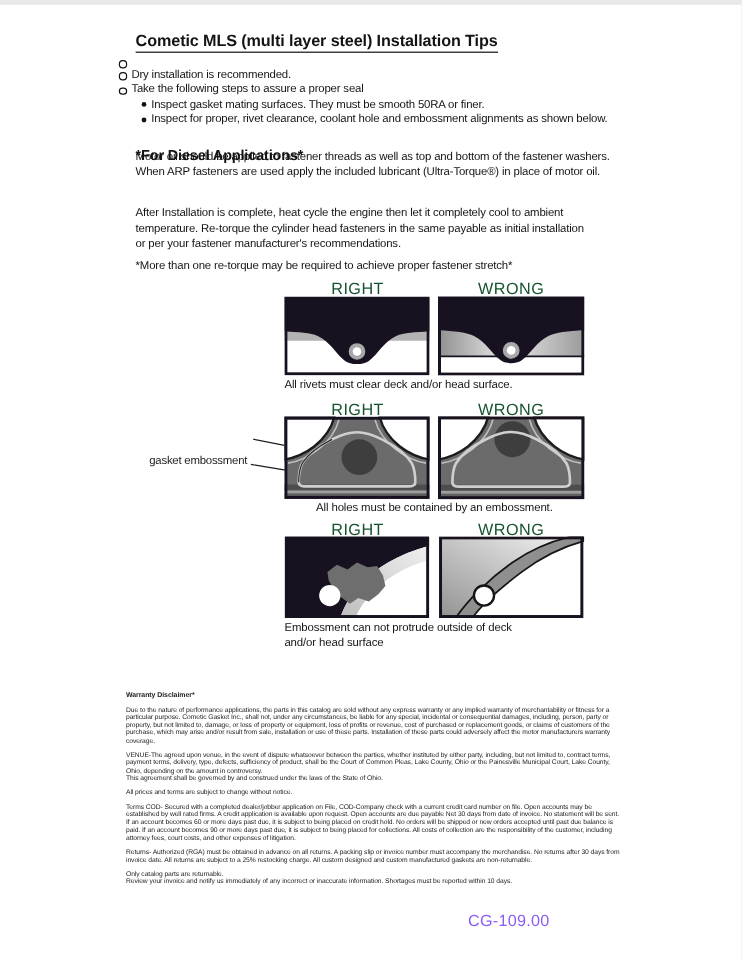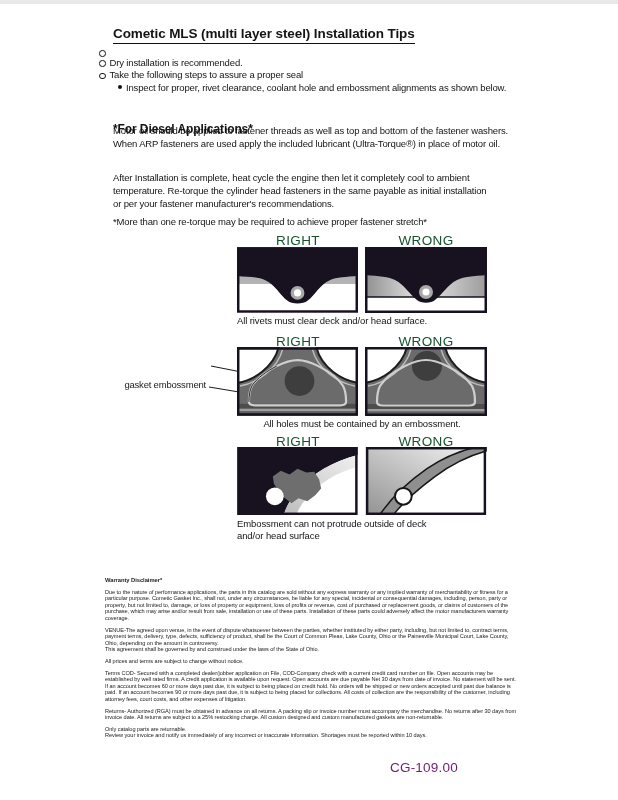--- a/index.html
+++ b/index.html
@@ -23,40 +23,44 @@
   .p1{left:113px;top:120px;}
   .p2{left:113px;top:167px;}
   .p3{left:113px;top:211px;}
   .dg-label{font-size:13.5px;letter-spacing:0.4px;text-align:center;width:122px;color:#14532d;}
   .dg-caption{font-size:9.5px;letter-spacing:-0.1px;line-height:12px;white-space:pre-line;}
   .panel{display:block;}
   .side-label{font-size:9.5px;line-height:10.3px;text-align:right;letter-spacing:-0.2px;white-space:pre-line;color:#1b1b1b;}
   .legal{left:105px;top:573px;width:412px;font-size:5.6px;line-height:6.6px;letter-spacing:-0.05px;color:#222;}
   .legal h4{margin:0 0 5px 0;font-size:5.8px;}
   .legal p{margin:0 0 5px 0;white-space:pre-line;}
-  .footer-code{left:390px;top:756px;font-size:13.5px;letter-spacing:0.2px;color:#701a75;}
+  .footer-code{left:390px;top:756px;font-size:13.5px;letter-spacing:0.2px;color:#8b5cf6;}
 </style>
 </head>
 <body>
 
 <div class="page">
 
   <div class="abs doc-title">Cometic MLS (multi layer steel) Installation Tips</div>
 
   <div class="abs tips">
     <div class="tip-row">
       <span class="b1"></span>
     </div>
     <div class="tip-row">
       <span class="b1"></span>
       <span>Dry installation is recommended.</span>
     </div>
     <div class="tip-row">
       <span class="b1"></span>
       <span>Take the following steps to assure a proper seal</span>
+    </div>
+    <div class="tip-row sub">
+      <span class="b2"></span>
+      <span>Inspect gasket mating surfaces.  They must be smooth 50RA or finer.</span>
     </div>
     <div class="tip-row sub">
       <span class="b2"></span>
       <span>Inspect for proper, rivet clearance, coolant hole and embossment alignments as shown below.</span>
     </div>
   </div>
 
   <div class="abs diesel-h">*For Diesel Applications*</div>
   <div class="abs para p1">Motor oil should be applied to fastener threads as well as top and bottom of the fastener washers.
 When ARP fasteners are used apply the included lubricant (Ultra-Torque®) in place of motor oil.</div>

